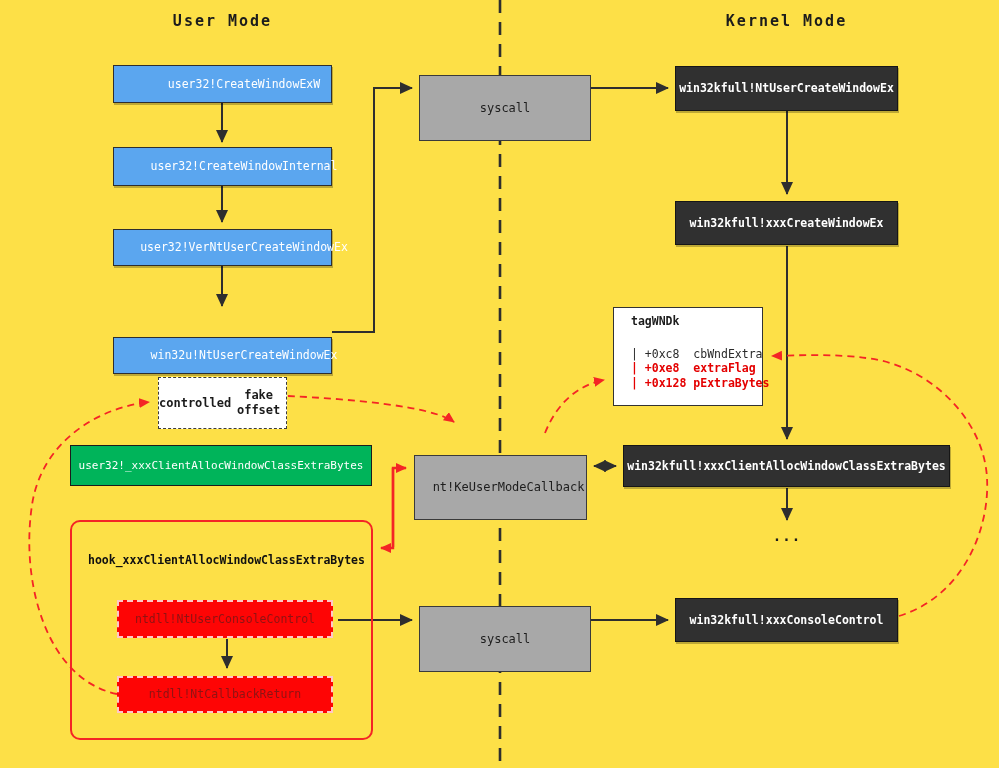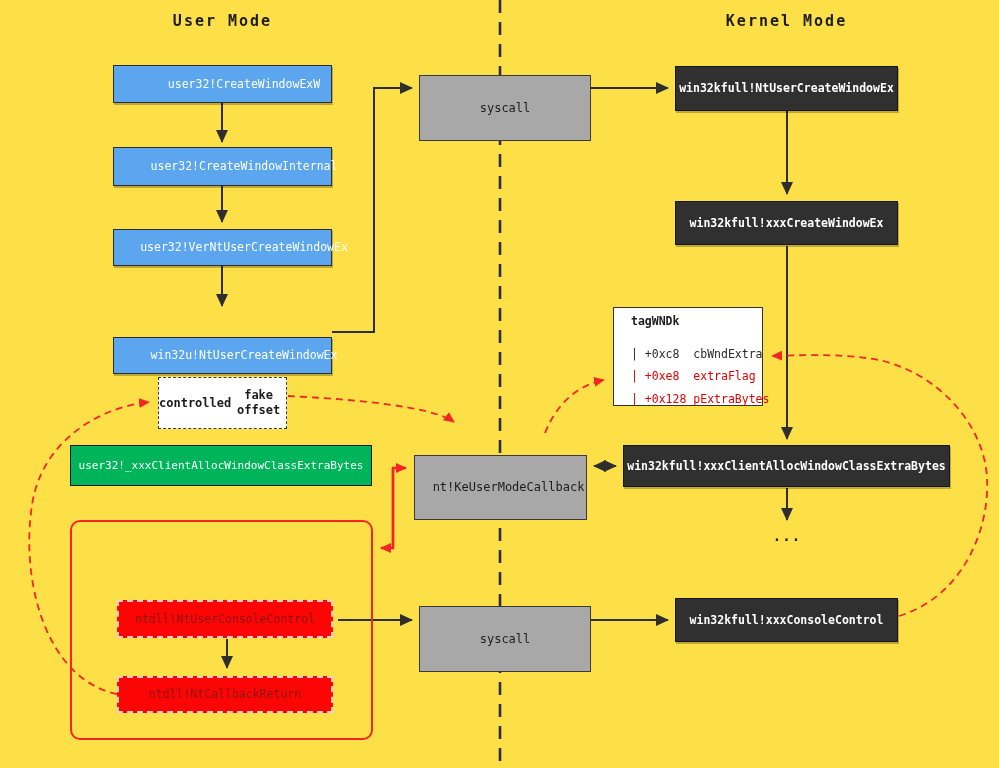--- a/index.html
+++ b/index.html
@@ -39,21 +39,21 @@
     background:#ffffff;border:1.6px dashed #3c3c3c;color:#1b1b1b;font-weight:bold;
     font-size:12px;
   }
   .tagwnd{
     background:#ffffff;border:1.4px solid #333333;color:#222222;
     font-size:11.5px;padding:7px 8px 6px 17px;line-height:1.1;
   }
   .tagwnd .t-title{font-weight:bold;color:#1c1c1c;}
   .tagwnd .t-row{white-space:pre;margin-top:6px;}
   .tagwnd .t-row.dark{color:#2a2a2a;margin-top:20px;}
-  .tagwnd .t-row.red{color:#e40000;margin-top:10px;}
+  .tagwnd .t-row.red{color:#e40000;margin-top:2px;font-weight:bold;}
   .hook-frame{
     background:transparent;border:2.5px solid #f42525;border-radius:10px;
   }
   .hook-title{
     font-weight:bold;font-size:11.5px;color:#111111;white-space:nowrap;
   }
   .ellipsis{
     font-weight:bold;color:#1c1c1c;font-size:14px;text-align:center;letter-spacing:1px;
   }
 </style>
@@ -130,16 +130,17 @@
   <div class="abs node box-gray" style="left:414px;top:435px;width:173px;height:65px;padding-left:16px;">nt!KeUserModeCallback</div>
 
   <div class="abs node box-dashed" style="left:158px;top:377px;width:129px;height:52px;">
     <div>controlled</div>
     <div>fake offset</div>
   </div>
 
   <div class="abs node box-green" style="left:70px;top:445px;width:302px;height:41px;">user32!_xxxClientAllocWindowClassExtraBytes</div>
 
   <div class="abs hook-frame" style="left:70px;top:520px;width:303px;height:220px;"></div>
+  <div class="abs hook-title" style="left:88px;top:553px;">hook_xxxClientAllocWindowClassExtraBytes</div>
   <div class="abs node box-red" style="left:117px;top:600px;width:216px;height:38px;">ntdll!NtUserConsoleControl</div>
   <div class="abs node box-red" style="left:117px;top:676px;width:216px;height:37px;">ntdll!NtCallbackReturn</div>
 
 </div>
 
 </body></html>

